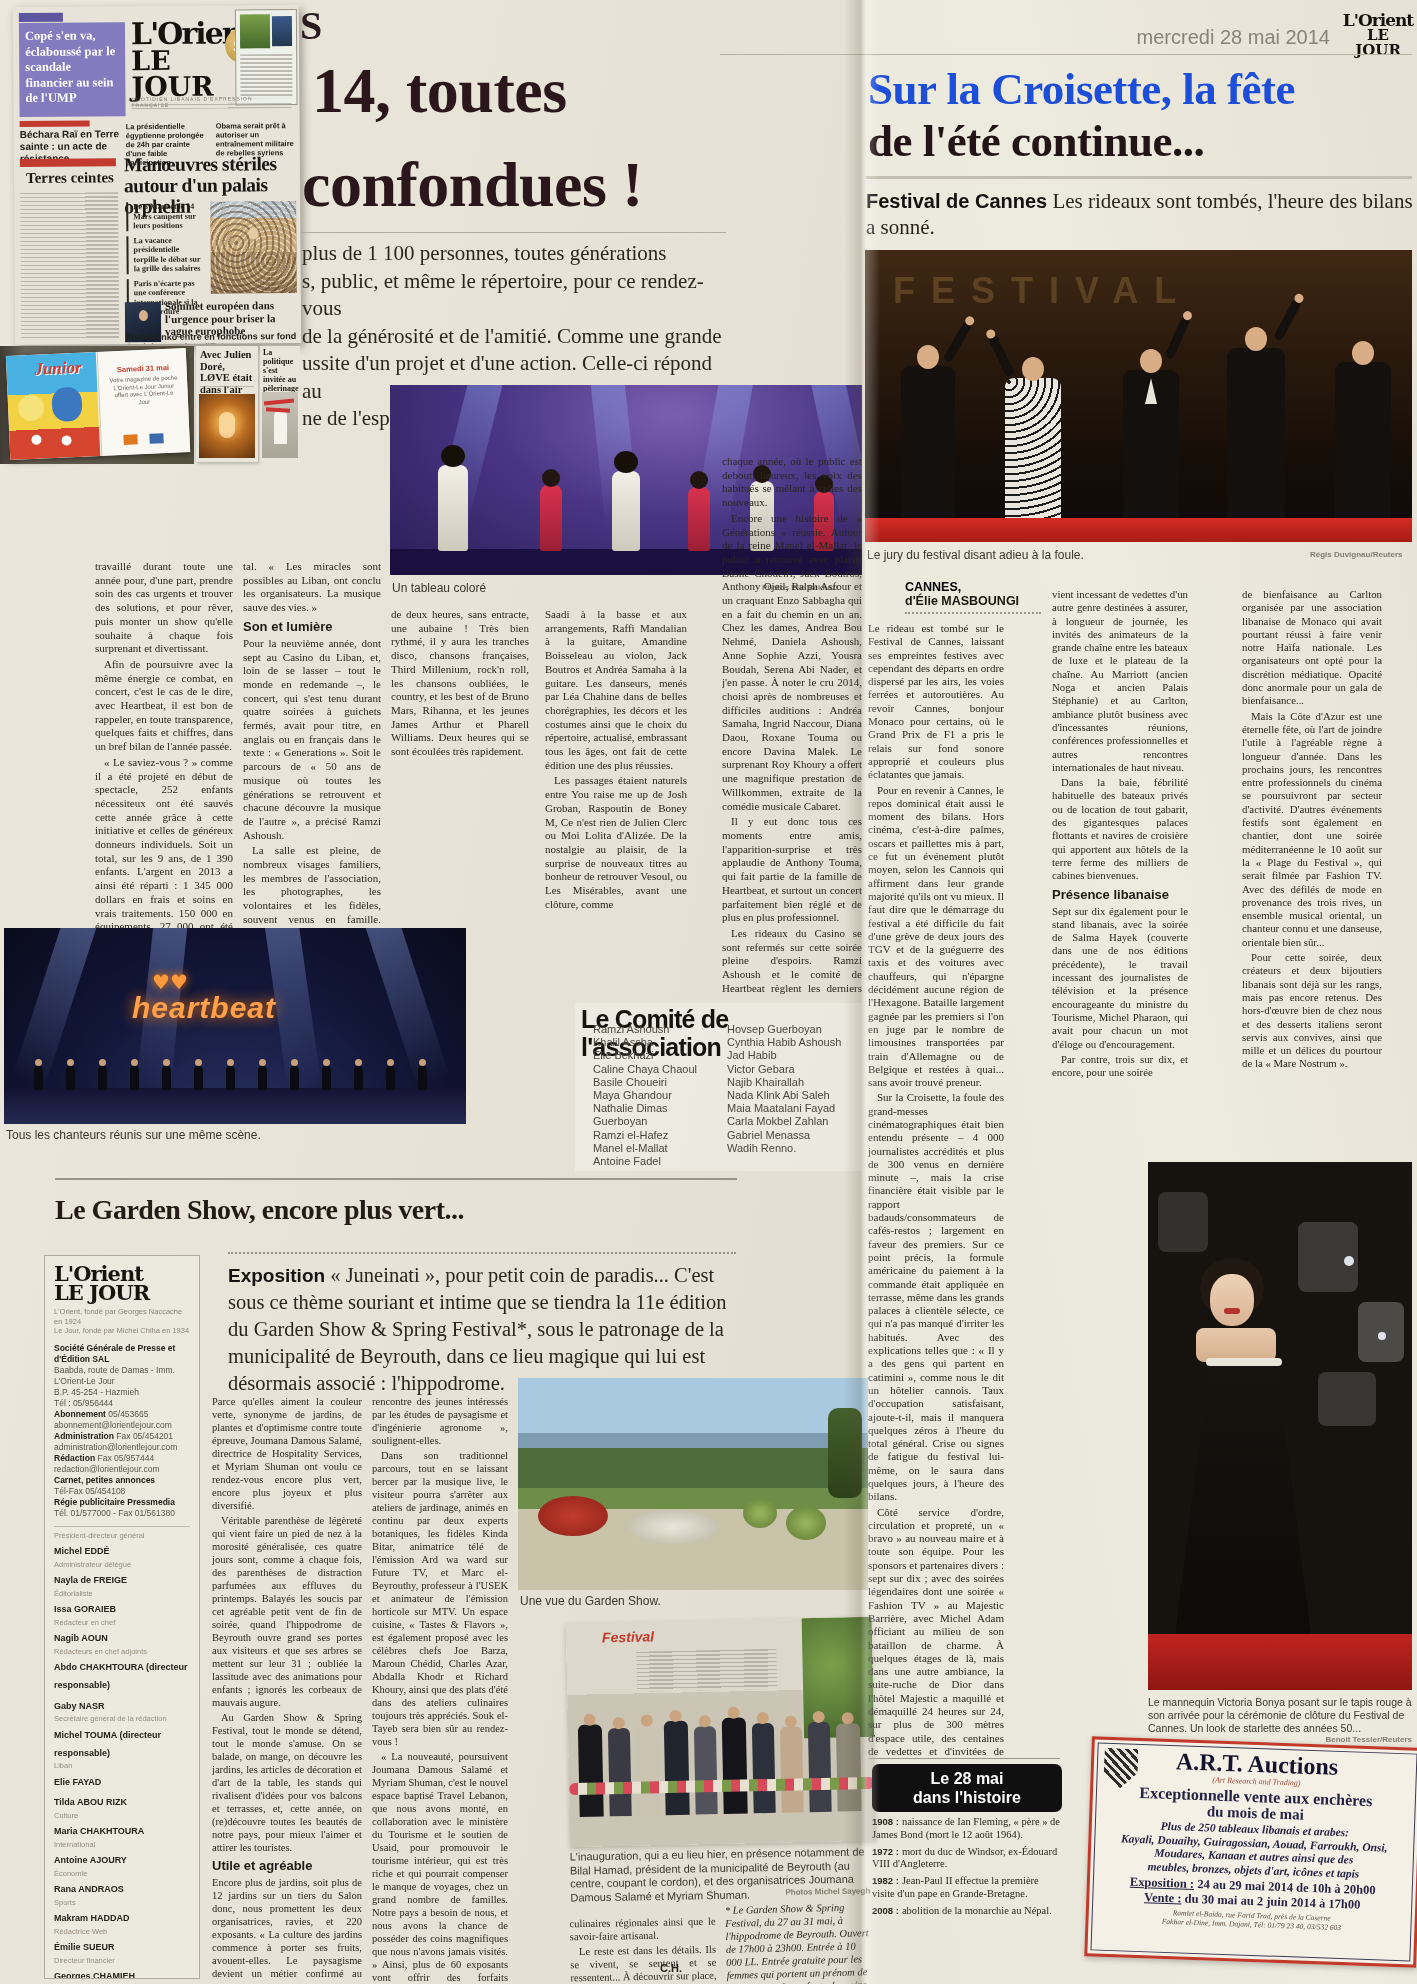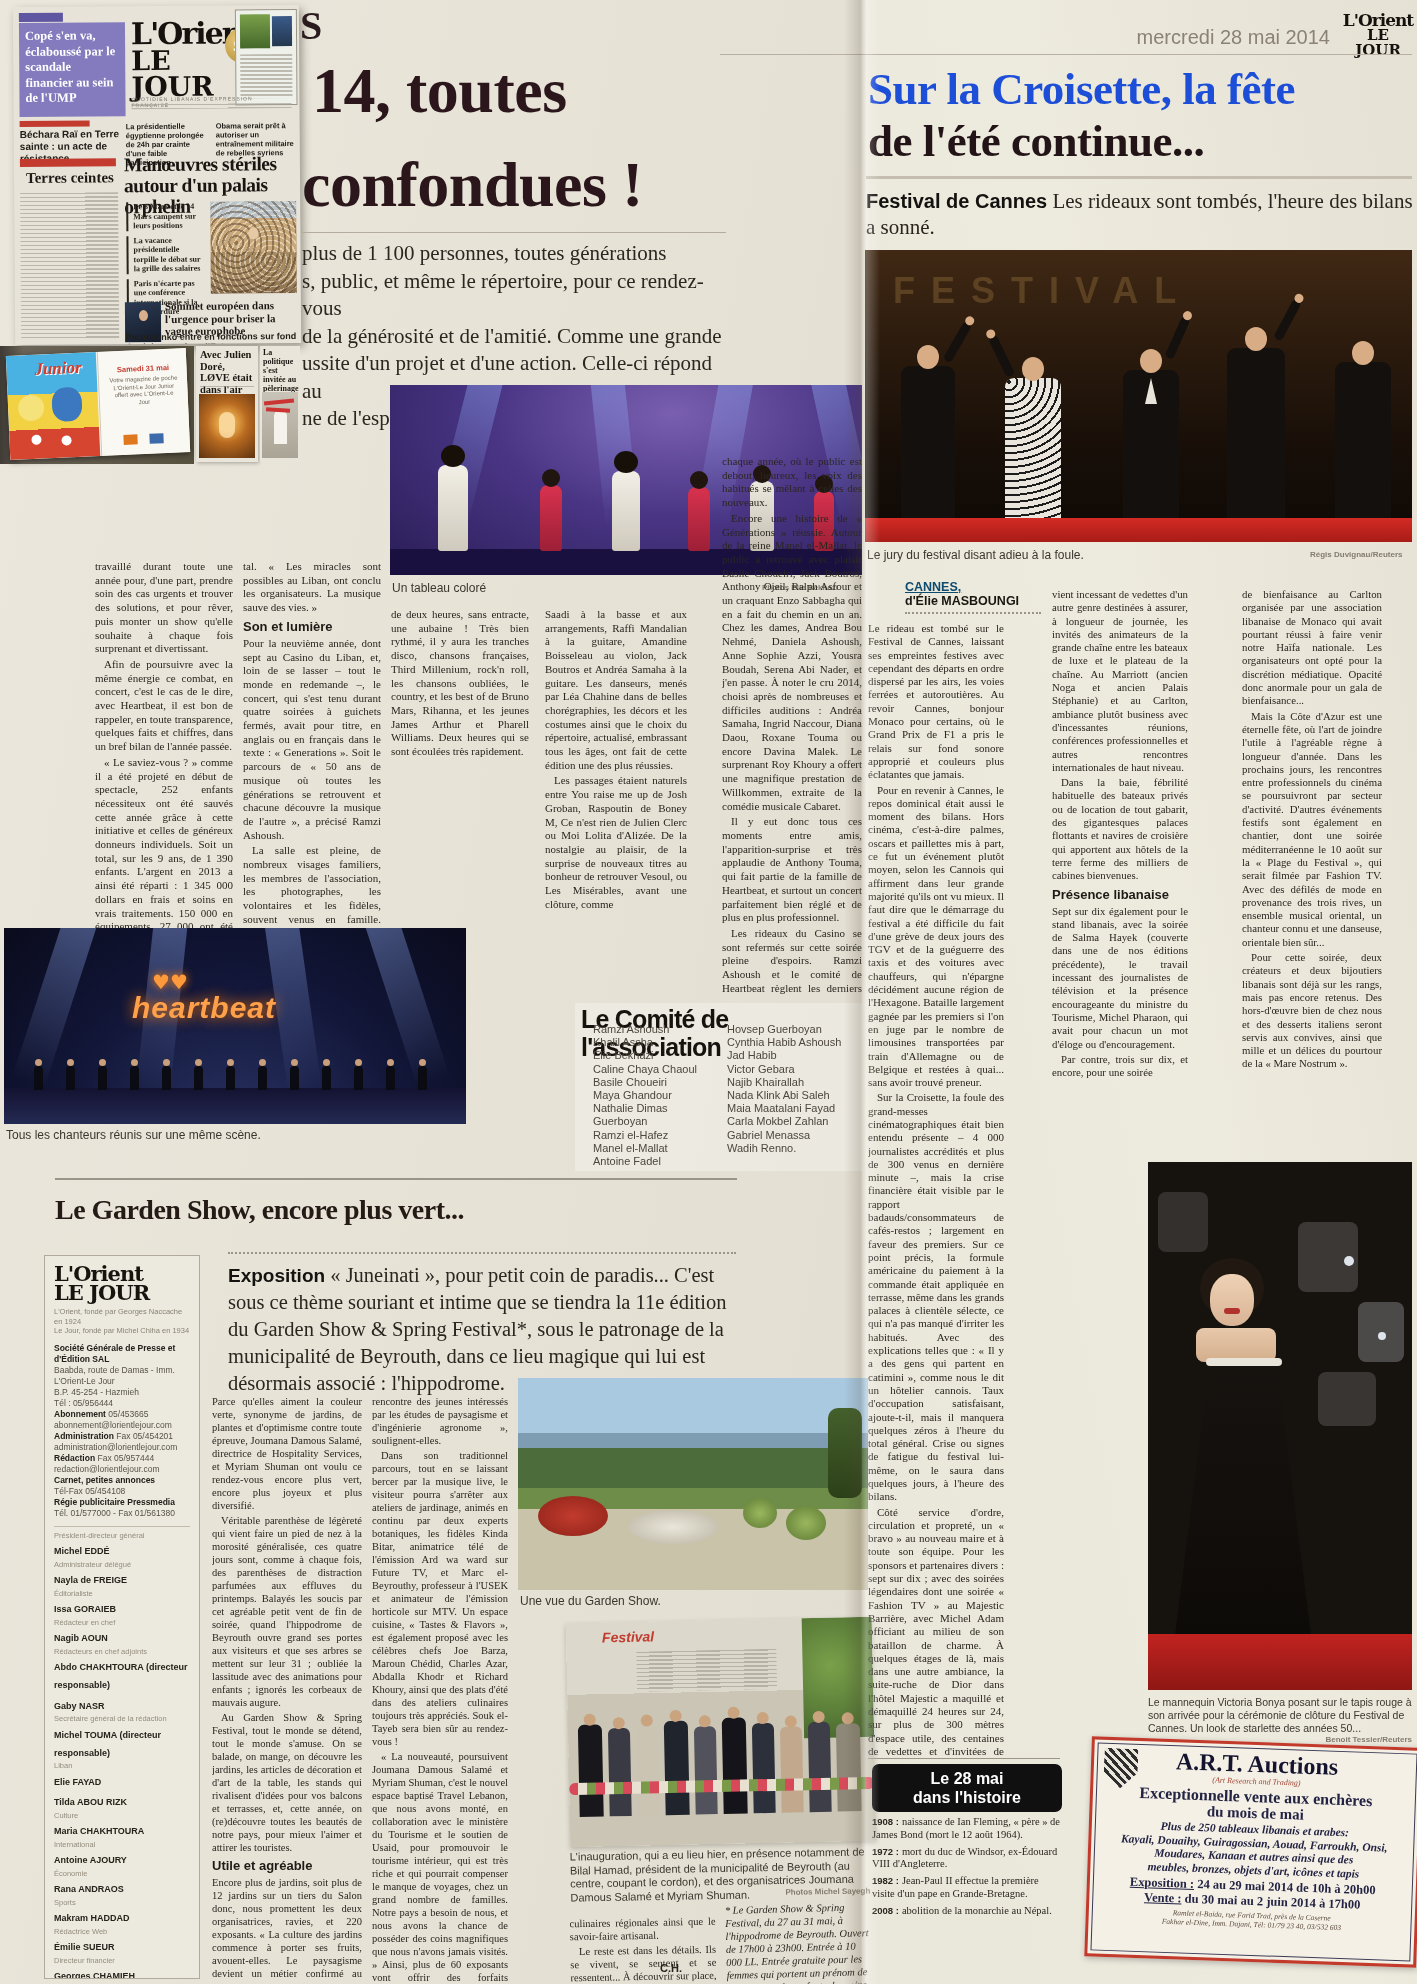--- a/index.html
+++ b/index.html
@@ -455,21 +455,21 @@
     <div class="ja" style="left:418px;top:48px;transform:rotate(28deg);"></div>
     <div class="jf" style="left:470px;top:112px;width:56px;height:166px;">
         <i></i>
       </div>
     <div class="abs" style="left:0;bottom:0;width:100%;height:24px;background:linear-gradient(180deg,#d42a24,#a81c18);"></div>
   </div>
   <div class="cap" style="left:867px;top:548px;width:380px;">Le jury du festival disant adieu à la foule.</div>
   <div class="abs credit" style="left:1310px;top:550px;">Régis Duvignau/Reuters</div>
 
   <div class="abs" style="left:905px;top:580px;width:136px;border-bottom:2px dotted #9b9488;padding-bottom:4px;">
-    <div style="font:bold 12.5px/14px 'Liberation Sans',sans-serif;color:#0c4a6e;text-decoration:underline;">CANNES,</div>
+    <div style="font:bold 12.5px/14px 'Liberation Sans',sans-serif;color:#000000;">CANNES,</div>
     <div style="font:bold 12.5px/14px 'Liberation Sans',sans-serif;color:#191611;">d'Élie MASBOUNGI</div>
   </div>
   <div class="col" style="left:868px;top:622px;width:136px;height:1134px;font-size:11px;line-height:13.3px;">
 
   <p>Le rideau est tombé sur le Festival de Cannes, laissant ses empreintes festives avec cependant des départs en ordre dispersé par les airs, les voies ferrées et autoroutières. Au revoir Cannes, bonjour Monaco pour certains, où le Grand Prix de F1 a pris le relais sur fond sonore approprié et couleurs plus éclatantes que jamais.</p>
       <p>Pour en revenir à Cannes, le repos dominical était aussi le moment des bilans. Hors cinéma, c'est-à-dire palmes, oscars et paillettes mis à part, ce fut un événement plutôt moyen, selon les Cannois qui affirment dans leur grande majorité qu'ils ont vu mieux. Il faut dire que le démarrage du festival a été difficile du fait d'une grève de deux jours des TGV et de la guéguerre des taxis et des voitures avec chauffeurs, qui n'épargne décidément aucune région de l'Hexagone. Bataille largement gagnée par les premiers si l'on en juge par le nombre de limousines transportées par train d'Allemagne ou de Belgique et restées à quai... sans avoir trouvé preneur.</p>
       <p>Sur la Croisette, la foule des grand-messes cinématographiques était bien entendu présente – 4 000 journalistes accrédités et plus de 300 venus en dernière minute –, mais la crise financière était visible par le rapport badauds/consommateurs de cafés-restos ; largement en faveur des premiers. Sur ce point précis, la formule américaine du paiement à la commande était appliquée en terrasse, même dans les grands palaces à clientèle sélecte, ce qui n'a pas manqué d'irriter les habitués. Avec des explications telles que : « Il y a des gens qui partent en catimini », comme nous le dit un hôtelier cannois. Taux d'occupation satisfaisant, ajoute-t-il, mais il manquera quelques zéros à l'heure du total général. Crise ou signes de fatigue du festival lui-même, on le saura dans quelques jours, à l'heure des bilans.</p>
       <p>Côté service d'ordre, circulation et propreté, un « bravo » au nouveau maire et à toute son équipe. Pour les sponsors et partenaires divers : sept sur dix ; avec des soirées légendaires dont une soirée « Fashion TV » au Majestic Barrière, avec Michel Adam officiant au milieu de son bataillon de charme. À quelques étages de là, mais dans une autre ambiance, la suite-ruche de Dior dans l'hôtel Majestic a maquillé et démaquillé 24 heures sur 24, sur plus de 300 mètres d'espace utile, des centaines de vedettes et d'invitées de marque. L'hôtel Martinez s'est, lui, distingué comme chaque année par son maxiplateau de Canal+ ; avec sa foule bravant pluie et soleil. Un va-et-</p>
     </div>
   <div class="col" style="left:1052px;top:588px;width:136px;height:570px;font-size:10.8px;line-height:13.3px;">

